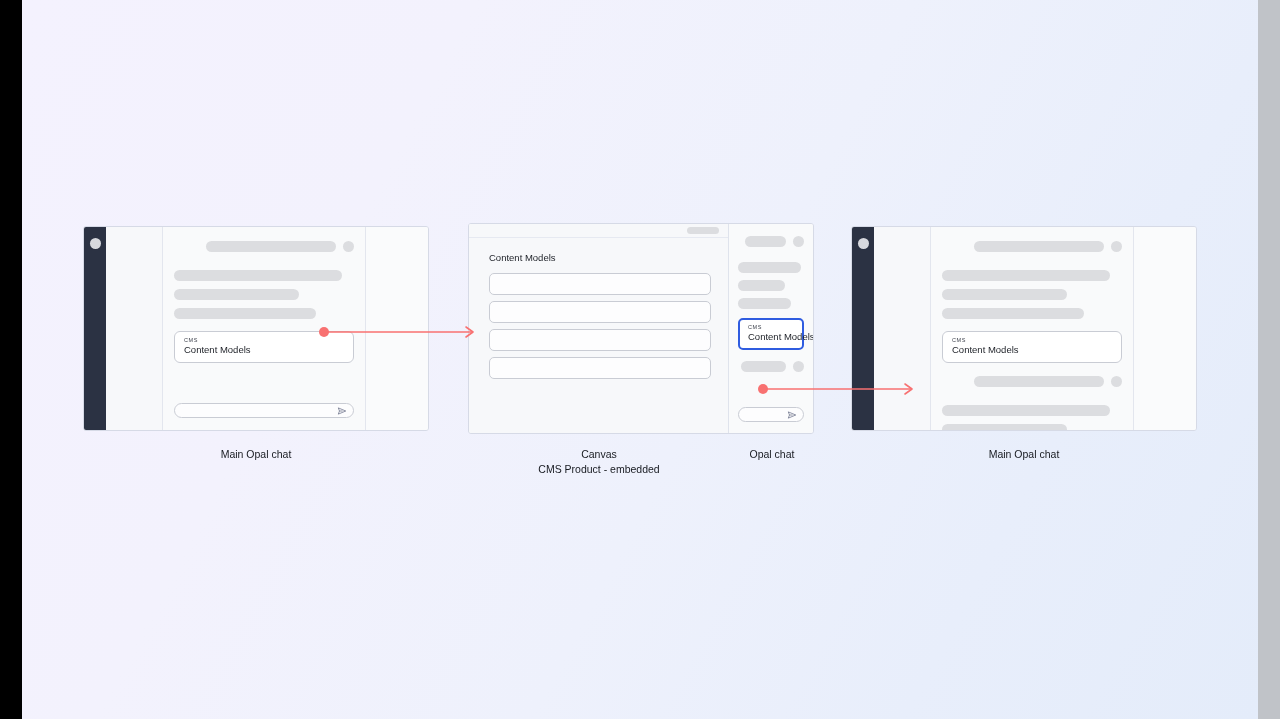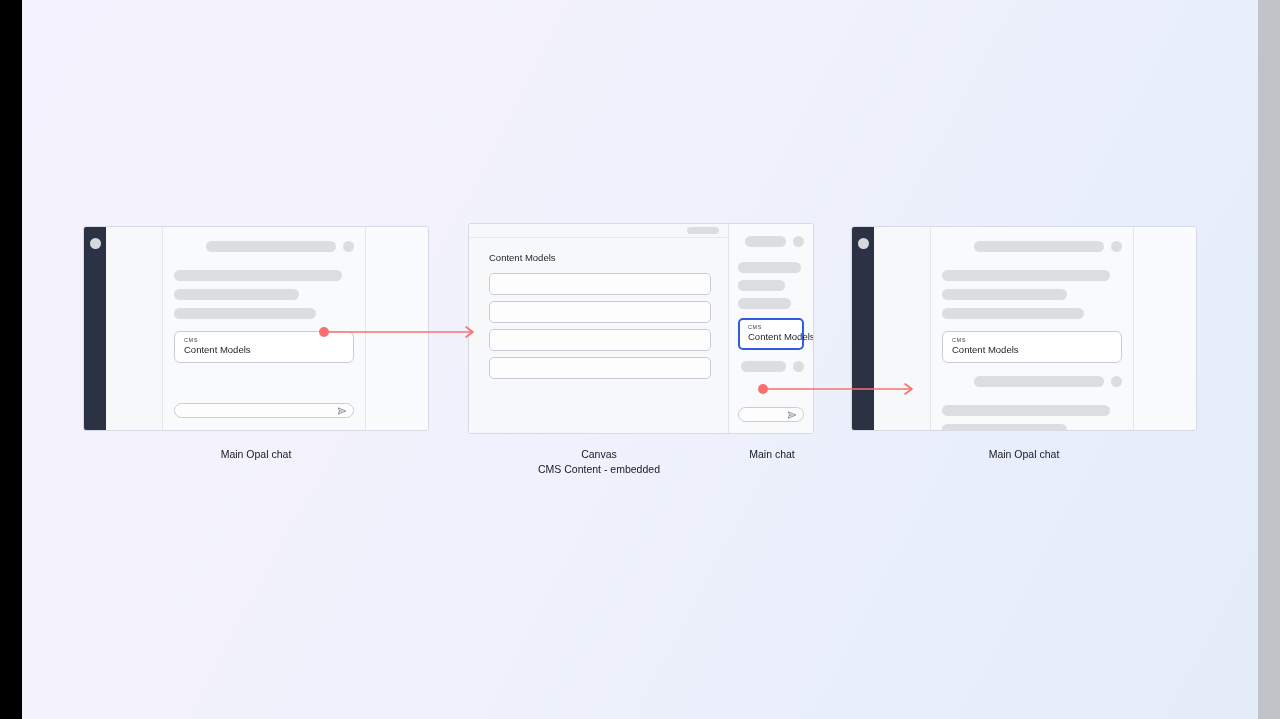--- a/index.html
+++ b/index.html
@@ -311,23 +311,23 @@
             <svg class="send-ico" width="10" height="10" viewBox="0 0 16 16">
               <path d="M2 3 L14 8 L2 13 L4 8 Z" fill="none" stroke="#6c718a" stroke-width="1.2" stroke-linejoin="round"></path>
               <path d="M4 8 L9 8" stroke="#6c718a" stroke-width="1.2"></path>
             </svg>
           </div>
         </div>
       </div>
     </div>
 
     <div class="caption" style="left:446px; top:447px; width:262px;">Canvas
-CMS Content - embedded</div>
-
-    <div class="caption" style="left:708px; top:447px; width:84px;">Main chat</div>
+CMS Product - embedded</div>
+
+    <div class="caption" style="left:708px; top:447px; width:84px;">Opal chat</div>
 
     <div class="frame" id="frame-right" style="left:829px; top:226px; width:346px; height:205px;">
 
       <div class="rail">
         <div class="rail-dot"></div>
       </div>
 
       <div class="gap-col" style="width:57px;"></div>
 
       <div class="chat-col">

